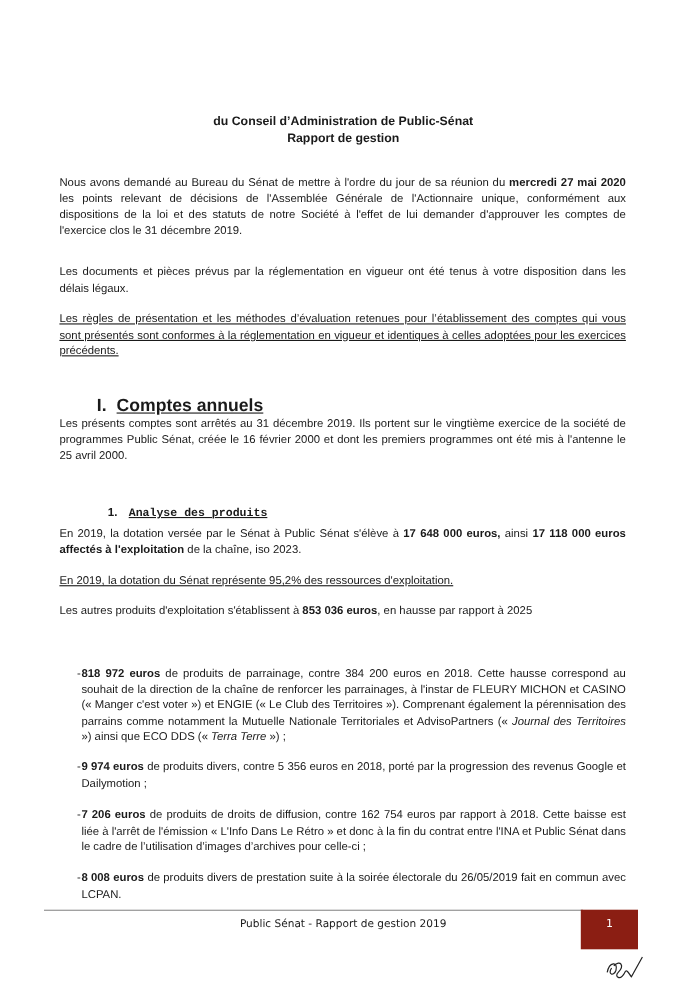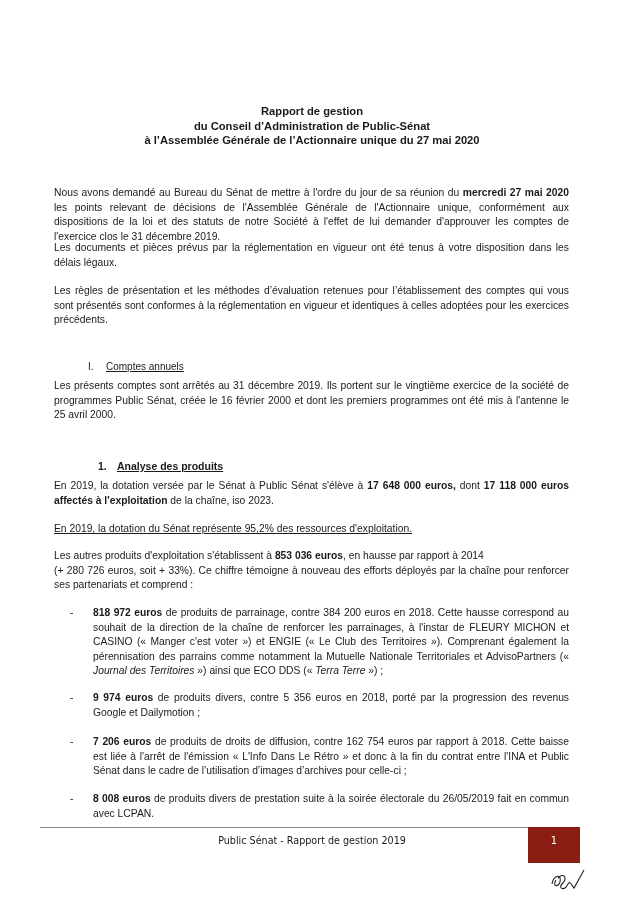--- a/index.html
+++ b/index.html
@@ -2,73 +2,72 @@
 <html><head>
 <meta charset="utf-8">
 <style>
   html, body { margin: 0; padding: 0; background: #ffffff; }
   body { width: 624px; height: 904px; position: relative; overflow: hidden;
          font-family: "Liberation Sans", sans-serif; color: #1a1a1a; }
   .title { position: absolute; left: 0; width: 624px; top: 104px; text-align: center;
            font-weight: bold; font-size: 11.2px; line-height: 14.5px; }
   .p { position: absolute; left: 54px; width: 515px; font-size: 10.3px; line-height: 14.6px;
        text-align: justify; }
-  .h1 { position: absolute; left: 88px; font-size: 10px; font-weight: normal; }
+  .h1 { position: absolute; left: 88px; font-size: 16px; font-weight: bold; }
   .h1 .num { display: inline-block; width: 18px; }
   .h1 .txt { text-decoration: underline; }
   .h2 { position: absolute; left: 98px; font-size: 10.5px; font-weight: bold; }
   .h2 .num { display: inline-block; width: 19px; }
-  .h2 .txt { text-decoration: underline; }
+  .h2 .txt { text-decoration: underline; font-family: Liberation Mono, monospace; }
   .bullet { position: absolute; left: 70px; width: 499px; font-size: 10.3px; line-height: 14.6px; }
   .bullet .dash { position: absolute; left: 0; top: 0; }
-  .bullet .body { margin-left: 23px; text-align: justify; display: block; }
+  .bullet .body { margin-left: 4px; text-align: justify; display: block; }
   b { font-weight: bold; }
   i { font-style: italic; }
   .footer-line { position: absolute; left: 40px; top: 827px; width: 490px; height: 1px; background: #8a8a8a; }
   .footer-text { position: absolute; left: 0; width: 624px; top: 835px; text-align: center; font-size: 10.5px;
                  font-family: "DejaVu Sans", sans-serif; font-size: 9.6px; padding-right: 10px; }
   .page-box { position: absolute; left: 528px; top: 827px; width: 52px; height: 36px; background: #8b1e13; color: #fff;
               font-size: 10px; text-align: center; line-height: 28px; font-family: "DejaVu Sans", sans-serif; }
   .signature { position: absolute; left: 548px; top: 866px; width: 40px; height: 30px; }
 </style>
 </head>
 <body>
 
 <div class="title">
+  <div>du Conseil d’Administration de Public-Sénat</div>
   <div>Rapport de gestion</div>
-  <div>du Conseil d’Administration de Public-Sénat</div>
-  <div>à l’Assemblée Générale de l’Actionnaire unique du 27 mai 2020</div>
 </div>
 
-<div class="p" style="top:186px;">
+<div class="p" style="top:160px;">
   <span>Nous avons demandé au Bureau du Sénat de mettre à l'ordre du jour de sa réunion du </span><b>mercredi 27 mai 2020</b><span> les points relevant de décisions de l'Assemblée Générale de l'Actionnaire unique, conformément aux dispositions de la loi et des statuts de notre Société à l'effet de lui demander d'approuver les comptes de l'exercice clos le 31 décembre 2019.</span>
 </div>
 
 <div class="p" style="top:241px;">Les documents et pièces prévus par la réglementation en vigueur ont été tenus à votre disposition dans les délais légaux.</div>
 
-<div class="p" style="top:284px;">Les règles de présentation et les méthodes d’évaluation retenues pour l’établissement des comptes qui vous sont présentés sont conformes à la réglementation en vigueur et identiques à celles adoptées pour les exercices précédents.</div>
+<div class="p" style="top:284px;text-decoration:underline;">Les règles de présentation et les méthodes d’évaluation retenues pour l’établissement des comptes qui vous sont présentés sont conformes à la réglementation en vigueur et identiques à celles adoptées pour les exercices précédents.</div>
 
 <div class="h1" style="top:361px;">
   <span class="num">I.</span><span class="txt">Comptes annuels</span>
 </div>
 
 <div class="p" style="top:379px;">Les présents comptes sont arrêtés au 31 décembre 2019. Ils portent sur le vingtième exercice de la société de programmes Public Sénat, créée le 16 février 2000 et dont les premiers programmes ont été mis à l'antenne le 25 avril 2000.</div>
 
 <div class="h2" style="top:460px;">
   <span class="num">1.</span><span class="txt">Analyse des produits</span>
 </div>
 
 <div class="p" style="top:479px;">
-  <span>En 2019, la dotation versée par le Sénat à Public Sénat s'élève à </span><b>17 648 000 euros,</b><span> dont </span><b>17 118 000 euros affectés à l'exploitation</b><span> de la chaîne, iso 2023.</span>
+  <span>En 2019, la dotation versée par le Sénat à Public Sénat s'élève à </span><b>17 648 000 euros,</b><span> ainsi </span><b>17 118 000 euros affectés à l'exploitation</b><span> de la chaîne, iso 2023.</span>
 </div>
 
 <div class="p" style="top:522px;text-decoration:underline;">En 2019, la dotation du Sénat représente 95,2% des ressources d'exploitation.</div>
 
 <div class="p" style="top:549px;">
-  <span>Les autres produits d'exploitation s'établissent à </span><b>853 036 euros</b><span>, en hausse par rapport à 2014</span><br><span>(+ 280 726 euros, soit + 33%). Ce chiffre témoigne à nouveau des efforts déployés par la chaîne pour renforcer ses partenariats et comprend :</span>
+  <span>Les autres produits d'exploitation s'établissent à </span><b>853 036 euros</b><span>, en hausse par rapport à 2025</span><br>
 </div>
 
 <div class="bullet" style="top:606px;">
   <span class="dash">-</span>
   <span class="body"><b>818 972 euros</b><span> de produits de parrainage, contre 384 200 euros en 2018. Cette hausse correspond au souhait de la direction de la chaîne de renforcer les parrainages, à l'instar de FLEURY MICHON et CASINO (« Manger c'est voter ») et ENGIE (« Le Club des Territoires »). Comprenant également la pérennisation des parrains comme notamment la Mutuelle Nationale Territoriales et AdvisoPartners (« </span><i>Journal des Territoires</i><span> ») ainsi que ECO DDS (« </span><i>Terra Terre</i><span> ») ;</span></span>
 </div>
 
 <div class="bullet" style="top:691px;">
   <span class="dash">-</span>
   <span class="body"><b>9 974 euros</b><span> de produits divers, contre 5 356 euros en 2018, porté par la progression des revenus Google et Dailymotion ;</span></span>

